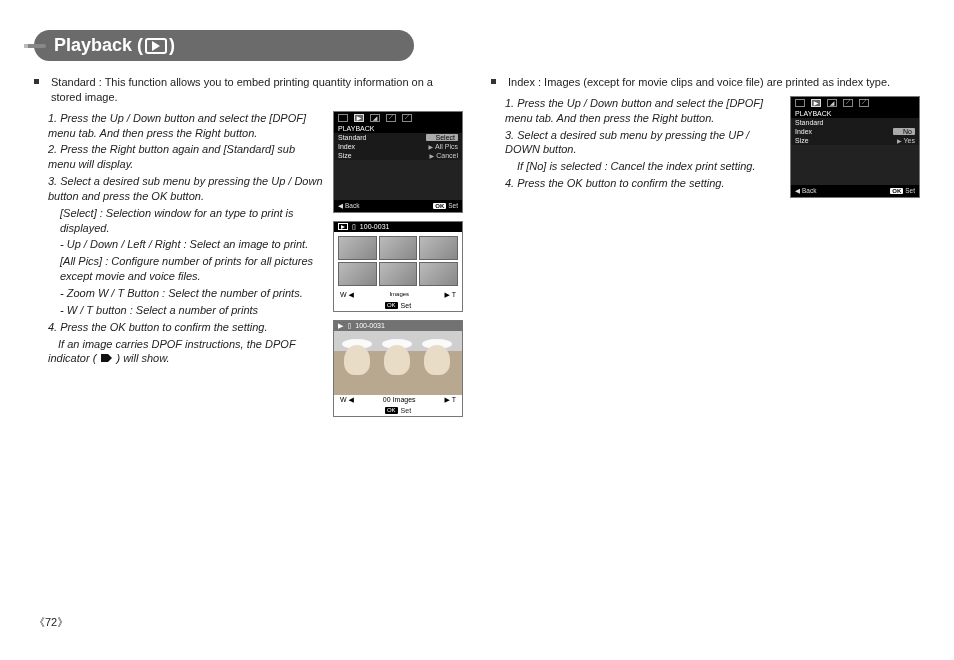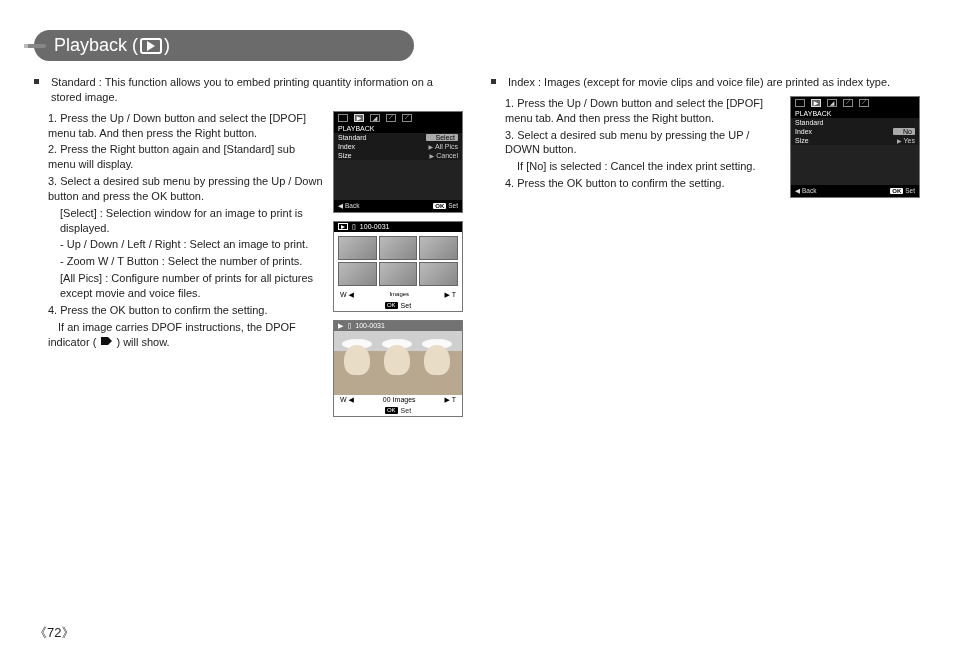--- a/index.html
+++ b/index.html
@@ -16,21 +16,21 @@
   .title-bar {
     display: inline-flex;
     align-items: center;
     background: #6b6b6b;
     color: #fff;
     border-radius: 999px;
     padding: 5px 60px 5px 20px;
     margin-bottom: 14px;
     position: relative;
     font-size: 18px;
-    font-weight: normal;
+    font-weight: bold;
     min-width: 380px;
   }
   .title-bar::before {
     content: "";
     position: absolute;
     left: -14px; top: 50%;
     width: 26px; height: 4px;
     background: linear-gradient(to right, #fff 0 4px, #bbb 4px 8px, #888 8px 100%);
     border-radius: 2px;
     transform: translateY(-50%);
@@ -42,21 +42,21 @@
   }
   .title-bar .play-sym::after {
     content: ""; width: 0; height: 0;
     border-left: 8px solid #fff; border-top: 5px solid transparent; border-bottom: 5px solid transparent;
   }
   .columns { display: flex; gap: 28px; }
   .col { flex: 1; }
   .bullet-row { display: flex; gap: 12px; margin-bottom: 6px; line-height: 1.35; }
   .bullet-row .sq { width: 5px; height: 5px; background: #333; margin-top: 4px; flex: 0 0 5px; }
   .instr-block { display: flex; gap: 10px; align-items: flex-start; }
-  .textcol { flex: 1; padding-left: 14px; }
+  .textcol { flex: 1; padding-left: 14px; font-style: italic; }
   .textcol ol { list-style: none; }
   .textcol li { margin-bottom: 2px; line-height: 1.35; }
   .sub { padding-left: 12px; display: block; }
   .dpof-ind {
     display: inline-block; vertical-align: middle;
   }
 
   
   .screens { display: flex; flex-direction: column; gap: 8px; width: 130px; flex: 0 0 130px; }
   .lcd { border: 1px solid #777; width: 130px; font-size: 7px; color: #ddd; background:#111; }
@@ -92,22 +92,22 @@
   .lcd-single .img .face.f3{ left:90px;}
   .lcd-single .img .hat { position:absolute; width:30px; height:10px; background:#fafafa; border-radius:50%; top:18px;}
   .lcd-single .img .hat.h1{left:8px;} .lcd-single .img .hat.h2{left:48px;} .lcd-single .img .hat.h3{left:88px;}
   .lcd-single .wt { display:flex; justify-content:space-between; padding:1px 6px; background:#fff; color:#000;}
   .lcd-single .foot { display:flex; justify-content:center; gap:3px; background:#fff; padding:2px 0;}
   .lcd-single .foot .ok{ background:#000;color:#fff;padding:0 2px;border-radius:1px;font-size:6px;}
 
   .page-num {
     position: absolute;
     left: 34px;
-    bottom: 18px;
-    font-size: 13px;
+    bottom: 30px;
+    font-size: 11px;
   }
   .page-num::before { content: "《"; }
   .page-num::after  { content: "》"; }
 </style>
 </head>
 <body>
 
 
 
 
@@ -128,30 +128,33 @@
       </div>
     </div>
 
     <div class="instr-block">
       <div class="textcol">
         <ol>
           <li>1. Press the Up / Down button and select the [DPOF] menu tab. And then press the Right button.</li>
           <li>2. Press the Right button again and [Standard] sub menu will display.</li>
           <li>3. Select a desired sub menu by pressing the Up / Down button and press the OK button.</li>
           <li>
-              <span class="sub">[Select] : Selection window for an image to print is displayed.</span>
+              <span class="sub">[Select] : Selection window for an type to print is displayed.</span>
             </li>
           <li>
               <span class="sub">- Up / Down / Left / Right : Select an image to print.</span>
             </li>
           <li>
+              <span class="sub">[All Pics] : Configure number of prints for all pictures except movie and voice files.</span>
+            </li>
+          <li>
               <span class="sub">- Zoom W / T Button : Select the number of prints.</span>
             </li>
           <li>
-              <span class="sub">[All Pics] : Configure number of prints for all pictures except movie and voice files.</span>
+              <span class="sub">- W / T button : Select a number of prints</span>
             </li>
           <li>4. Press the OK button to confirm the setting.</li>
           <li>
             <span style="padding-left:10px">If an image carries DPOF instructions, the DPOF indicator (</span>
             <span class="dpof-ind">
               <svg width="14" height="12" viewBox="0 0 14 12">
                   <path d="M2 2 H9 L13 6 L9 10 H2 Z" fill="#111"></path>
                 </svg>
             </span>
             <span>) will show.</span>

